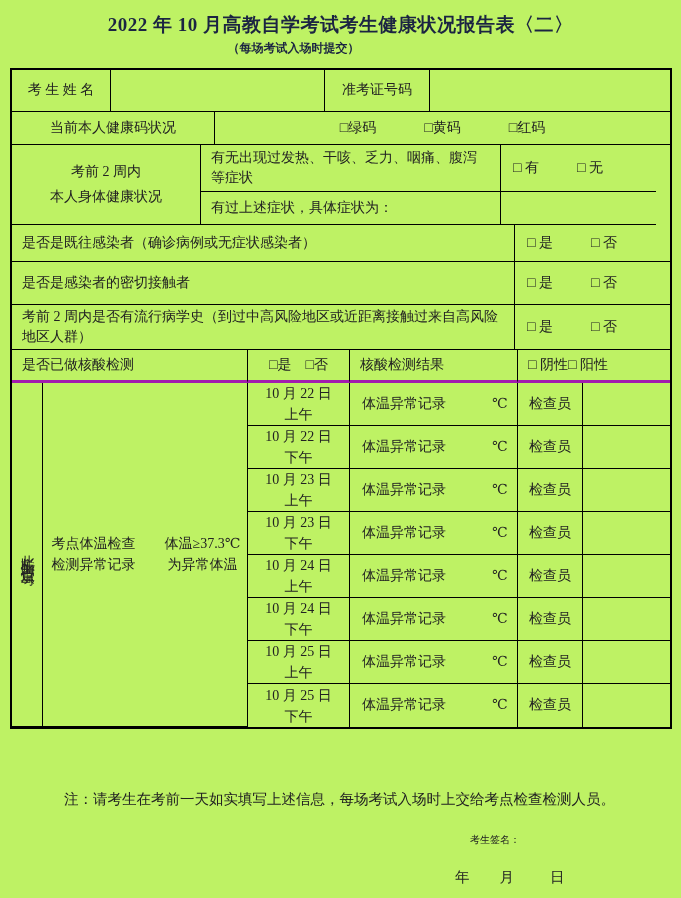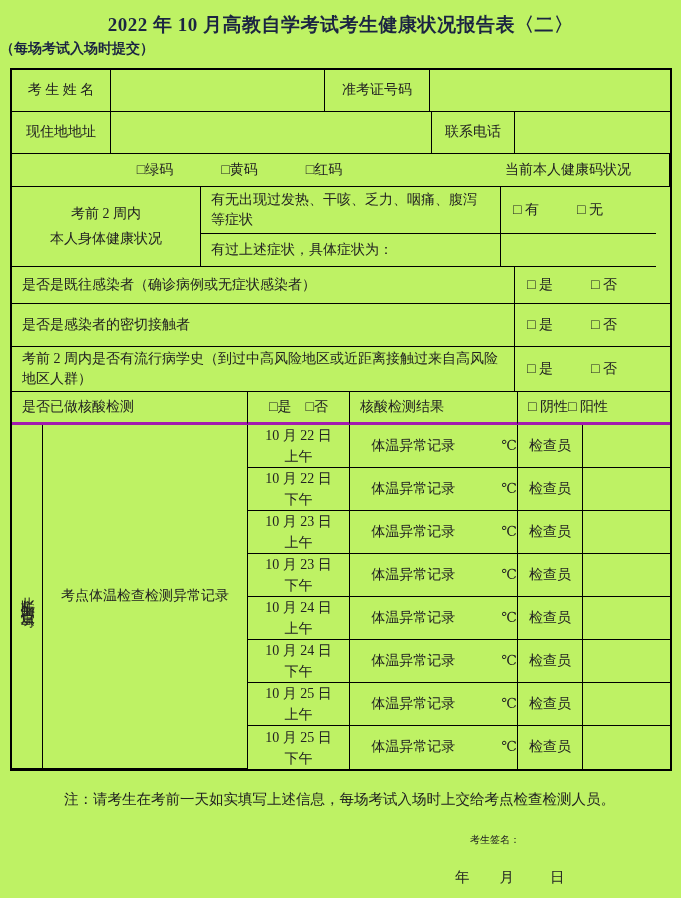--- a/index.html
+++ b/index.html
@@ -5,22 +5,22 @@
   html,body{margin:0;padding:0;background:#fff;}
   .page{
     position:relative;width:681px;height:898px;background:#bef264;
     font-family:"Liberation Serif","DejaVu Serif",serif;color:#222;overflow:hidden;
   }
   .title{
     position:absolute;top:12px;left:0;width:681px;text-align:center;
     font-size:19px;font-weight:bold;color:#1b2442;letter-spacing:.5px;
   }
   .subtitle{
-    position:absolute;top:40px;left:0;width:587px;
-    font-size:14px;font-weight:bold;color:#1b2442;
+    position:absolute;top:40px;left:0;width:587px;text-align:center;
+    font-size:12px;font-weight:bold;color:#1b2442;
   }
   .tbl{
     position:absolute;left:10px;top:68px;width:662px;box-sizing:border-box;
     border:2px solid #000;
   }
   .row{display:flex;}
   .cell{
     box-sizing:border-box;border-right:1px solid #000;border-bottom:1px solid #000;
     display:flex;align-items:center;justify-content:center;text-align:center;
     font-size:14px;line-height:1.45;overflow:hidden;
@@ -29,21 +29,21 @@
   .cell.left{justify-content:flex-start;text-align:left;padding:0 10px;}
   .cell.thickb{border-bottom:3px solid #a21caf;}
   .opt{white-space:nowrap;}
   .stack{display:flex;flex-direction:column;}
   .vtext{
     writing-mode:vertical-rl;text-orientation:upright;letter-spacing:3px;
     font-size:14px;
   }
   .desc{flex-direction:row;gap:26px;padding:16px 6px;}
   .datecell{flex-direction:column;line-height:1.5;}
-  .tempcell{justify-content:flex-end;padding-left:12px;}
+  .tempcell{justify-content:flex-start;padding-left:12px;}
   .tempunit{margin-left:46px;}
   .note{
     position:absolute;left:64px;top:790px;width:600px;font-size:14.5px;color:#222;
   }
   .sign{
     position:absolute;left:470px;top:833px;font-size:10px;color:#222;
   }
   .ymd{
     position:absolute;left:455px;top:868px;font-size:14.5px;color:#222;display:flex;
   }
@@ -61,34 +61,28 @@
 
   <div class="tbl">
 
     <div class="row" style="height:42px">
       <div class="cell" style="width:99px">考 生 姓 名</div>
       <div class="cell left" style="width:214px"></div>
       <div class="cell" style="width:105px">准考证号码</div>
       <div class="cell last" style="width:240px"></div>
     </div>
 
-    <div class="row" style="height:42px">
-      <div class="cell" style="width:99px">现住地地址</div>
-      <div class="cell left" style="width:321px"></div>
-      <div class="cell" style="width:83px">联系电话</div>
-      <div class="cell last" style="width:155px"></div>
-    </div>
 
     <div class="row" style="height:33px">
+      <div class="cell" style="width:203px">当前本人健康码状况</div>
       <div class="cell last" style="width:455px;gap:48px">
         <span class="opt">□绿码</span>
         <span class="opt">□黄码</span>
         <span class="opt">□红码</span>
       </div>
-      <div class="cell" style="width:203px">当前本人健康码状况</div>
     </div>
 
     <div class="row" style="height:80px">
       <div class="cell stack" style="width:189px;justify-content:center;gap:4px">
         <span>考前 2 周内</span>
         <span>本人身体健康状况</span>
       </div>
       <div class="stack" style="width:300px">
         <div class="cell left" style="height:47px;width:300px">有无出现过发热、干咳、乏力、咽痛、腹泻等症状</div>
         <div class="cell left" style="height:33px;width:300px">有过上述症状，具体症状为：</div>
@@ -138,20 +132,21 @@
         <span class="opt">□ 阳性</span>
       </div>
     </div>
 
     <div class="row" style="height:344px">
       <div class="cell" style="width:31px">
         <span class="vtext">此栏由考点填写</span>
       </div>
       <div class="cell desc" style="width:205px">
         <span>考点体温检查检测异常记录</span>
+        <span>体温≥37.3℃为异常体温</span>
       </div>
       <div class="stack" style="width:422px">
 
         <div class="row" style="height:43px">
           <div class="cell datecell" style="width:102px">
             <span>10 月 22 日</span>
             <span>上午</span>
           </div>
           <div class="cell tempcell" style="width:168px">
             <span>体温异常记录</span>

